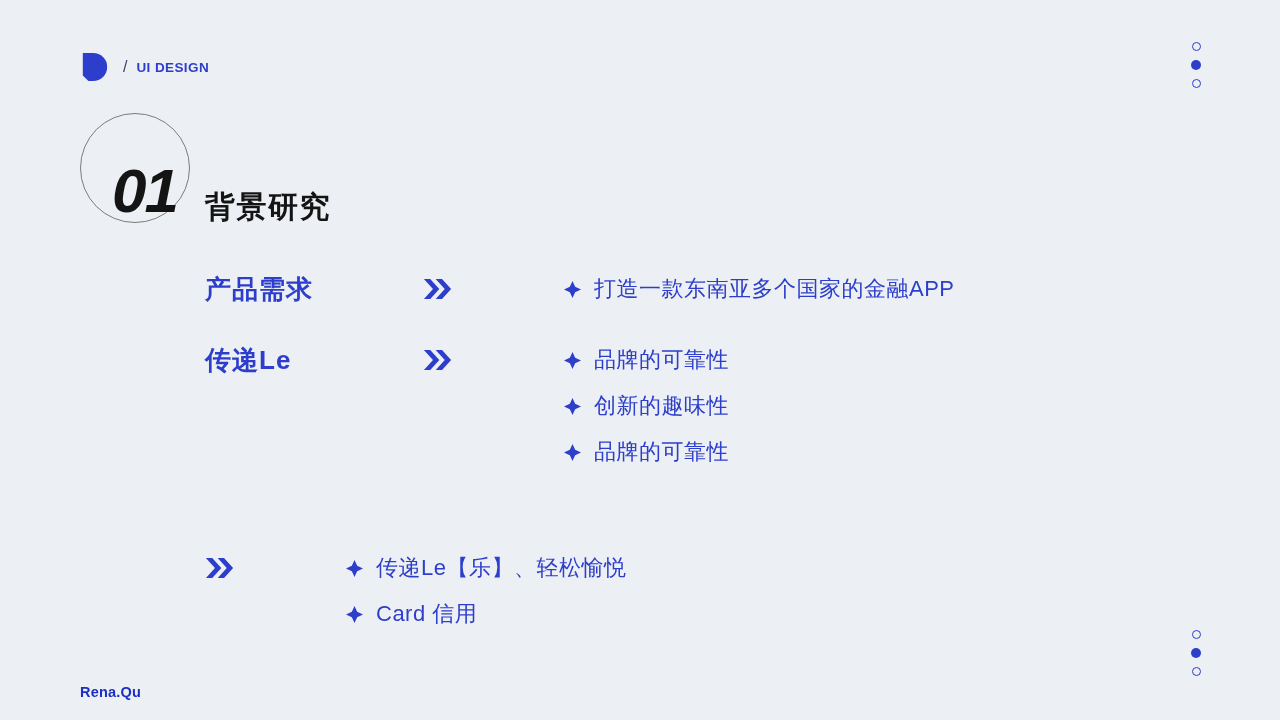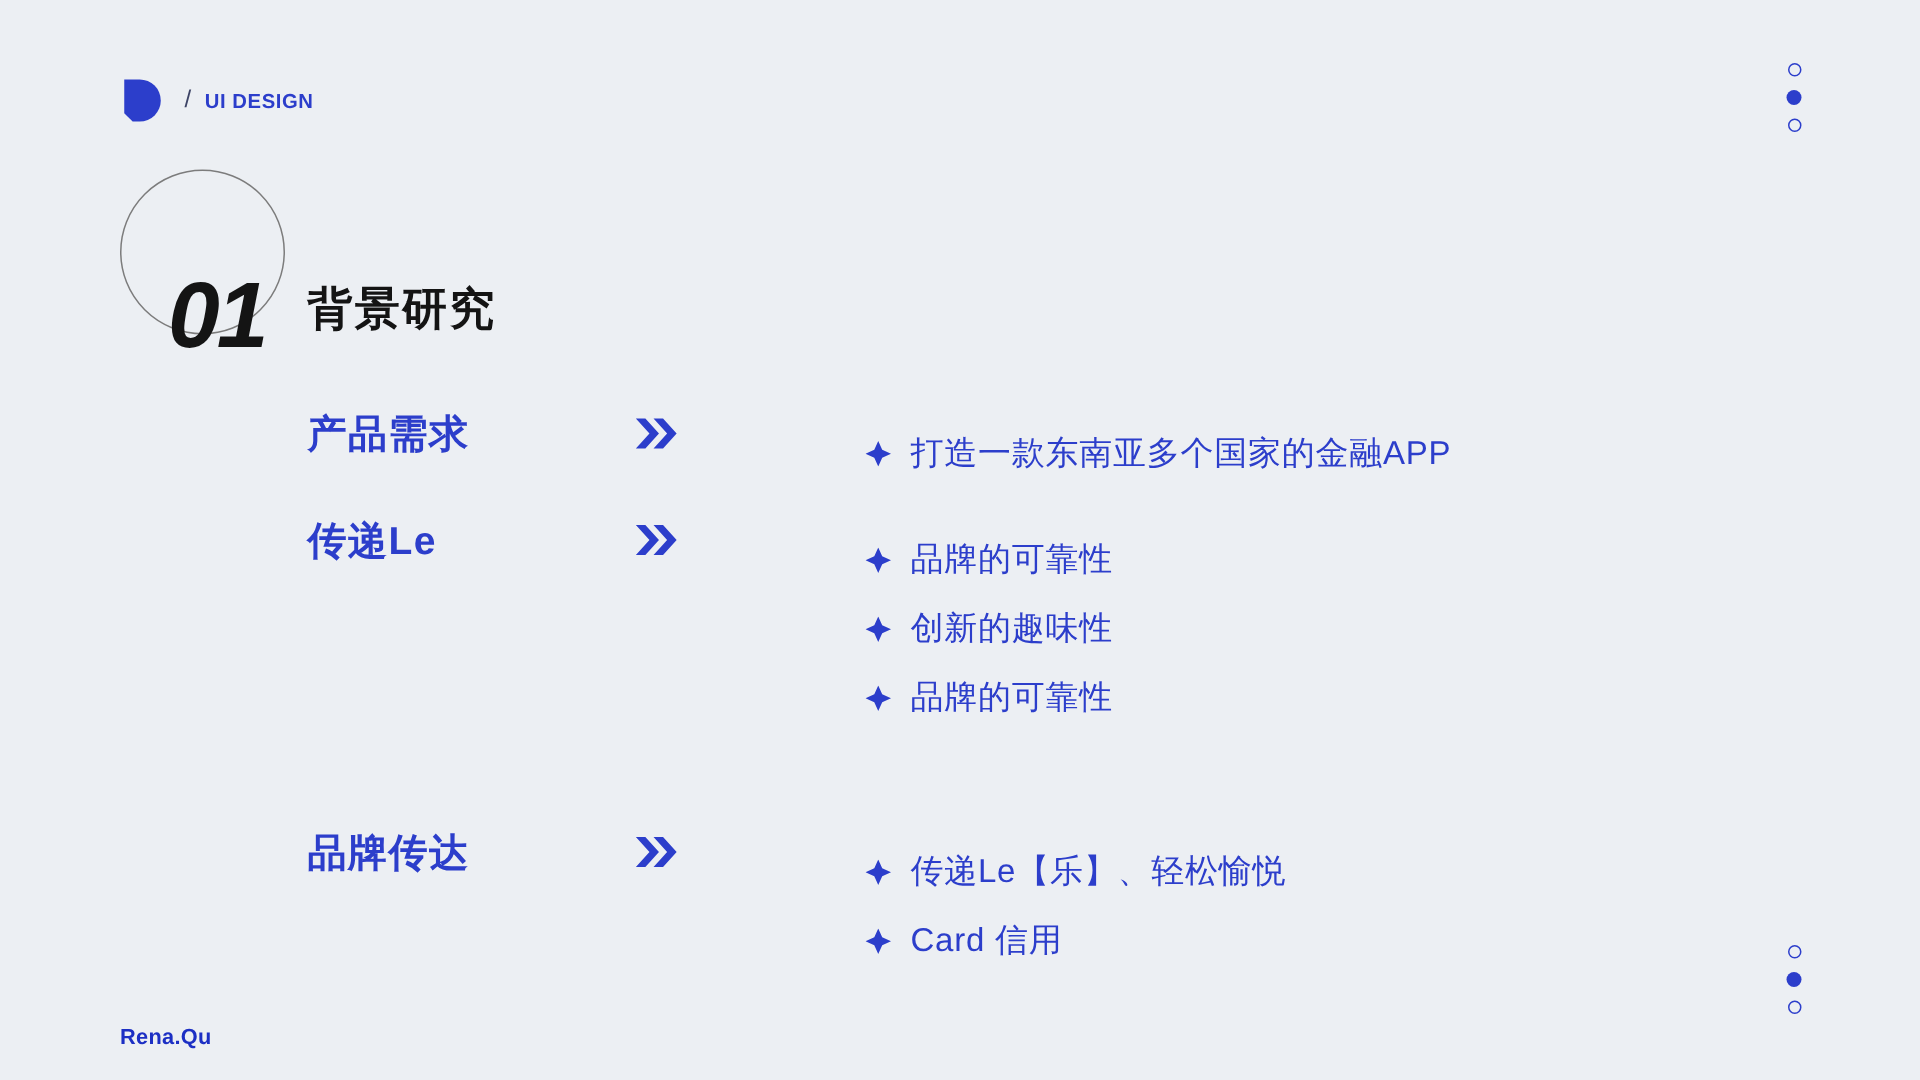--- a/index.html
+++ b/index.html
@@ -28,40 +28,40 @@
   .dots{position:absolute;display:flex;flex-direction:column;align-items:center;gap:9px;}
   .dots.top{left:1191px;top:42px;}
   .dots.bottom{left:1191px;top:630px;}
   .dot{border-radius:50%;}
   .dot.hollow{width:9px;height:9px;border:1.5px solid var(--accent);background:transparent;}
   .dot.filled{width:10px;height:10px;background:var(--accent);}
 
   
   .title-circle{position:absolute;left:80px;top:113px;width:110px;height:110px;border:1px solid #7c7c7c;border-radius:50%;}
   .slide-number{
-    position:absolute;left:112px;top:180px;
+    position:absolute;left:112px;top:160px;
     font-size:62px;line-height:62px;font-weight:900;font-style:italic;
     letter-spacing:-2px;color:var(--ink);
   }
   .slide-title{
     position:absolute;left:205px;top:190px;
     font-size:30px;line-height:34px;font-weight:800;
     letter-spacing:1.5px;color:var(--ink);
   }
 
   
   .section{position:absolute;left:205px;display:flex;align-items:flex-start;gap:28px;}
   .section-label{
     width:190px;flex:none;
     font-size:26px;font-weight:800;letter-spacing:1px;
     line-height:46px;color:var(--accent);
   }
   .section-chevron{width:113px;flex:none;height:46px;display:flex;align-items:center;}
   .chevron-svg{width:29px;height:22px;display:block;}
-  .bullets{list-style:none;margin:13px;padding:0;text-align:center;}
+  .bullets{list-style:none;margin:0;padding:0;text-align:center;}
   .bullet{display:flex;align-items:center;height:46px;}
   .bullet-diamond{width:17px;height:17px;flex:none;margin-right:13px;display:block;}
   .bullet-text{font-size:22px;color:var(--accent);letter-spacing:.5px;white-space:nowrap;}
 
   
   .footer-author{
     position:absolute;left:80px;top:684px;
     font-size:14.5px;font-weight:700;color:#1c2fc4;letter-spacing:.2px;
   }
 </style>
@@ -136,21 +136,20 @@
       <li class="bullet">
         <svg class="bullet-diamond" viewBox="0 0 18 18" aria-hidden="true">
           <polygon points="9,0 11.8,6.2 18,9 11.8,11.8 9,18 6.2,11.8 0,9 6.2,6.2" fill="#2c3ecb"></polygon>
         </svg>
         <span class="bullet-text">品牌的可靠性</span>
       </li>
     </ul>
   </div>
 
   <div class="section" style="top:545px;">
-    <div class="section-label">品牌传达</div>
     <div class="section-chevron">
       <svg class="chevron-svg" viewBox="0 0 32 24" aria-hidden="true">
         <polygon points="1,1 8,1 18,12 8,23 1,23 11,12" fill="#2c3ecb"></polygon>
         <polygon points="14,1 21,1 31,12 21,23 14,23 24,12" fill="#2c3ecb"></polygon>
       </svg>
     </div>
     <ul class="bullets">
       <li class="bullet">
         <svg class="bullet-diamond" viewBox="0 0 18 18" aria-hidden="true">
           <polygon points="9,0 11.8,6.2 18,9 11.8,11.8 9,18 6.2,11.8 0,9 6.2,6.2" fill="#2c3ecb"></polygon>

